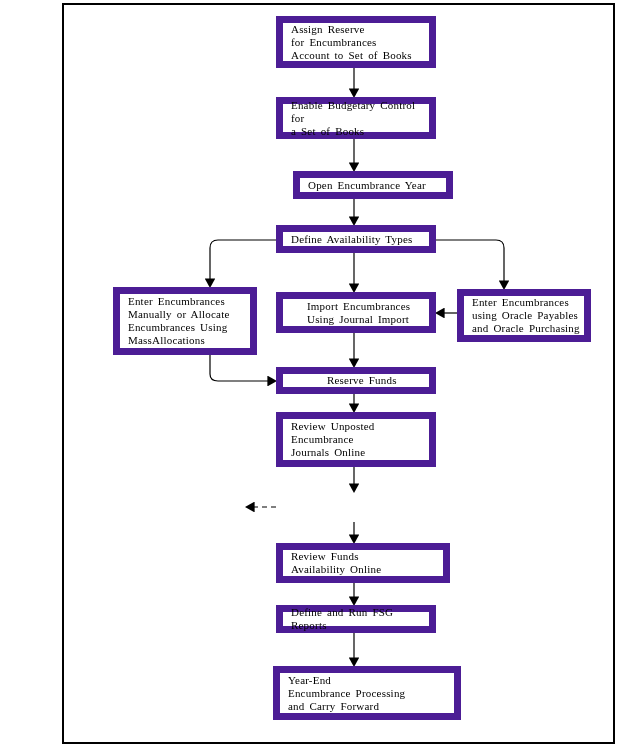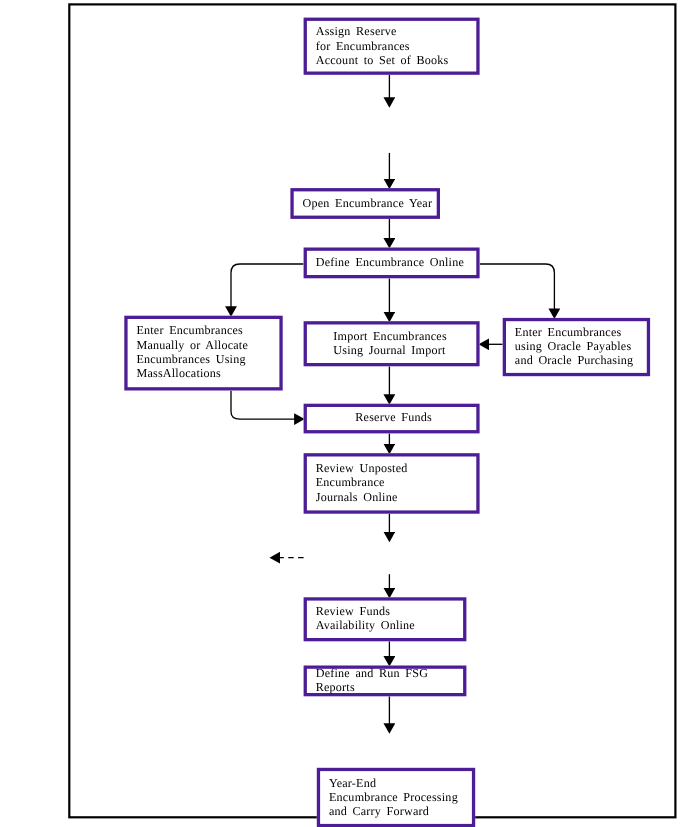--- a/index.html
+++ b/index.html
@@ -30,48 +30,48 @@
     position: absolute;
     left: 0;
     top: 0;
     width: 622px;
     height: 752px;
     pointer-events: none;
   }
   .node {
     position: absolute;
     box-sizing: border-box;
-    border: 3px solid #4c1d95;
+    border: 7px solid #4c1d95;
     background: #ffffff;
     display: flex;
     align-items: center;
     padding: 2px 4px 2px 8px;
   }
   .node .label {
     white-space: pre-line;
     font-size: 11px;
     line-height: 13px;
     word-spacing: 2px;
     letter-spacing: 0.2px;
   }
   
   .n-assign   { left:276px; top:16px;  width:160px; height:52px; }
   .n-enable   { left:276px; top:97px;  width:160px; height:42px; }
-  .n-open     { left:264px; top:171px; width:136px; height:28px; }
+  .n-open     { left:293px; top:171px; width:160px; height:28px; }
   .n-define   { left:276px; top:225px; width:160px; height:28px; }
   .n-manual   { left:113px; top:287px; width:144px; height:68px; }
   .n-import   { left:276px; top:292px; width:160px; height:41px;padding-left:24px; }
   .n-oracle   { left:457px; top:289px; width:134px; height:53px; }
   .n-reserve  { left:276px; top:367px; width:160px; height:27px;padding-left:44px; }
   .n-unposted { left:276px; top:412px; width:160px; height:55px;font-family:Liberation Serif, serif; }
   .n-relieve  { left:125px; top:491px; width:121px; height:40px; }
   .n-post     { left:276px; top:492px; width:160px; height:30px; }
-  .n-availab  { left:276px; top:543px; width:148px; height:40px; }
-  .n-fsg      { left:276px; top:605px; width:148px; height:28px; }
-  .n-yearend  { left:288px; top:666px; width:144px; height:54px;margin-top:32px; }
+  .n-availab  { left:276px; top:543px; width:174px; height:40px; }
+  .n-fsg      { left:276px; top:605px; width:160px; height:28px; }
+  .n-yearend  { left:273px; top:666px; width:188px; height:54px; }
 
   .edge {
     stroke: #000000;
     stroke-width: 1.2;
     fill: none;
   }
   .edge.dashed {
     stroke-dasharray: 5 4;
   }
 </style>
@@ -104,27 +104,31 @@
     <path class="edge" d="M354,583 V600" marker-end="url(#arrow)"></path>
     <path class="edge" d="M354,633 V661" marker-end="url(#arrow)"></path>
   </svg>
 
   <div class="node n-assign">
     <span class="label">Assign Reserve
 for Encumbrances
 Account to Set of Books</span>
   </div>
 
+  <div class="node n-enable">
+    <span class="label">Enable Budgetary Control for
+a Set of Books</span>
+  </div>
 
   <div class="node n-open">
     <span class="label">Open Encumbrance Year</span>
   </div>
 
   <div class="node n-define">
-    <span class="label">Define Encumbrance Online</span>
+    <span class="label">Define Availability Types</span>
   </div>
 
   <div class="node n-manual">
     <span class="label">Enter Encumbrances
 Manually or Allocate
 Encumbrances Using
 MassAllocations</span>
   </div>
 
   <div class="node n-import">

